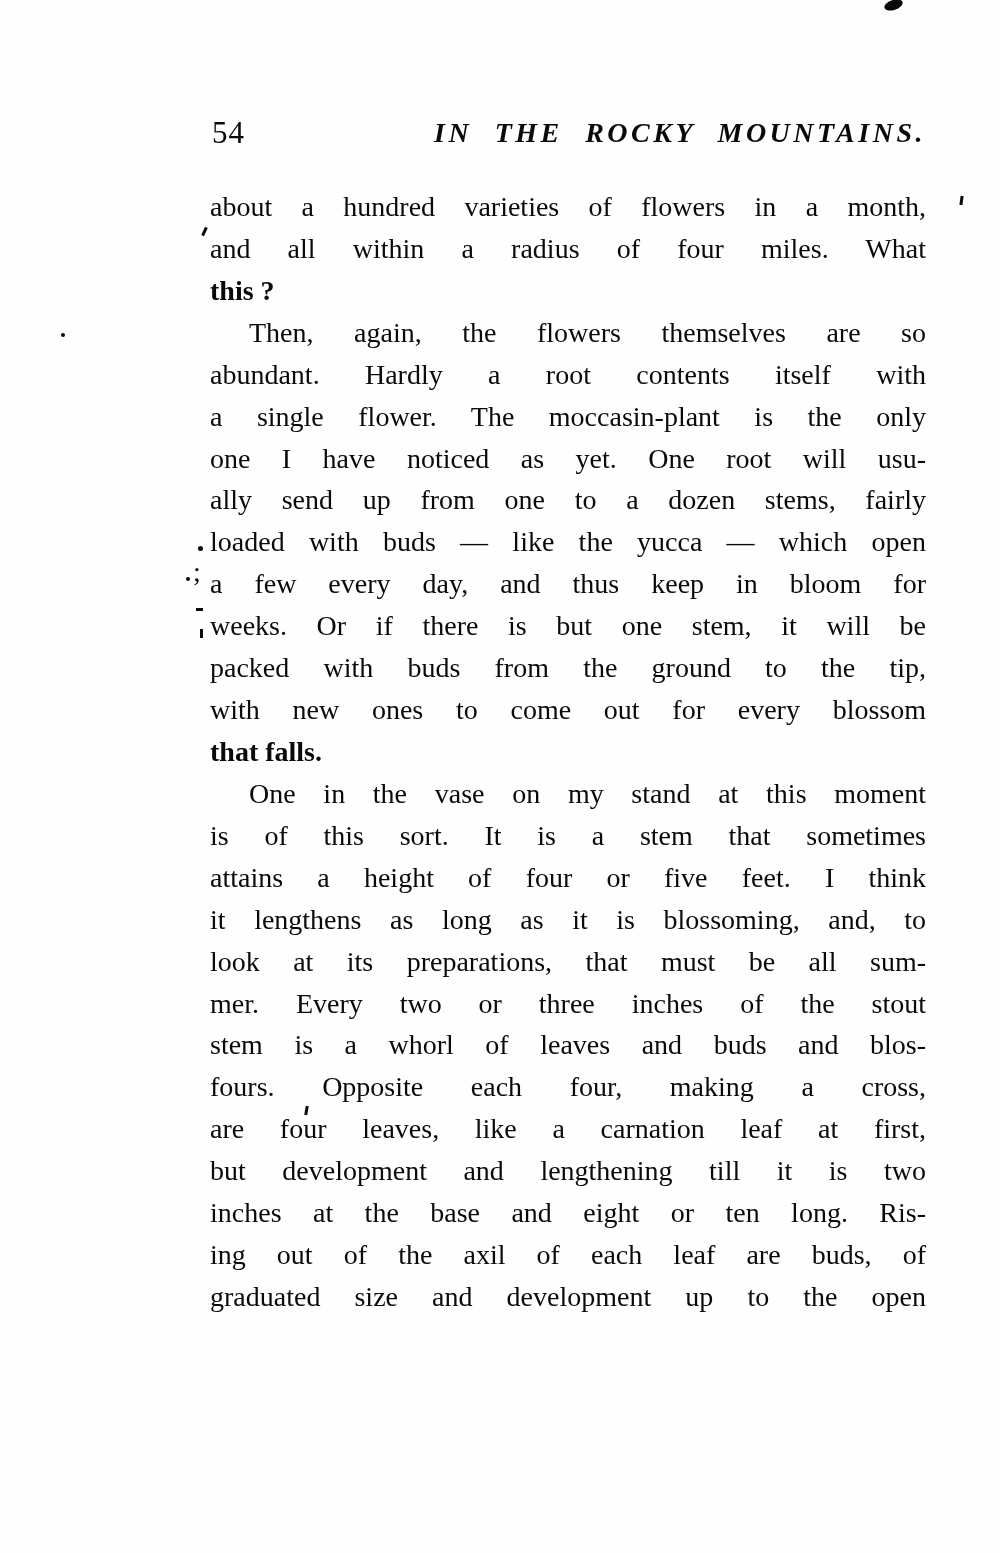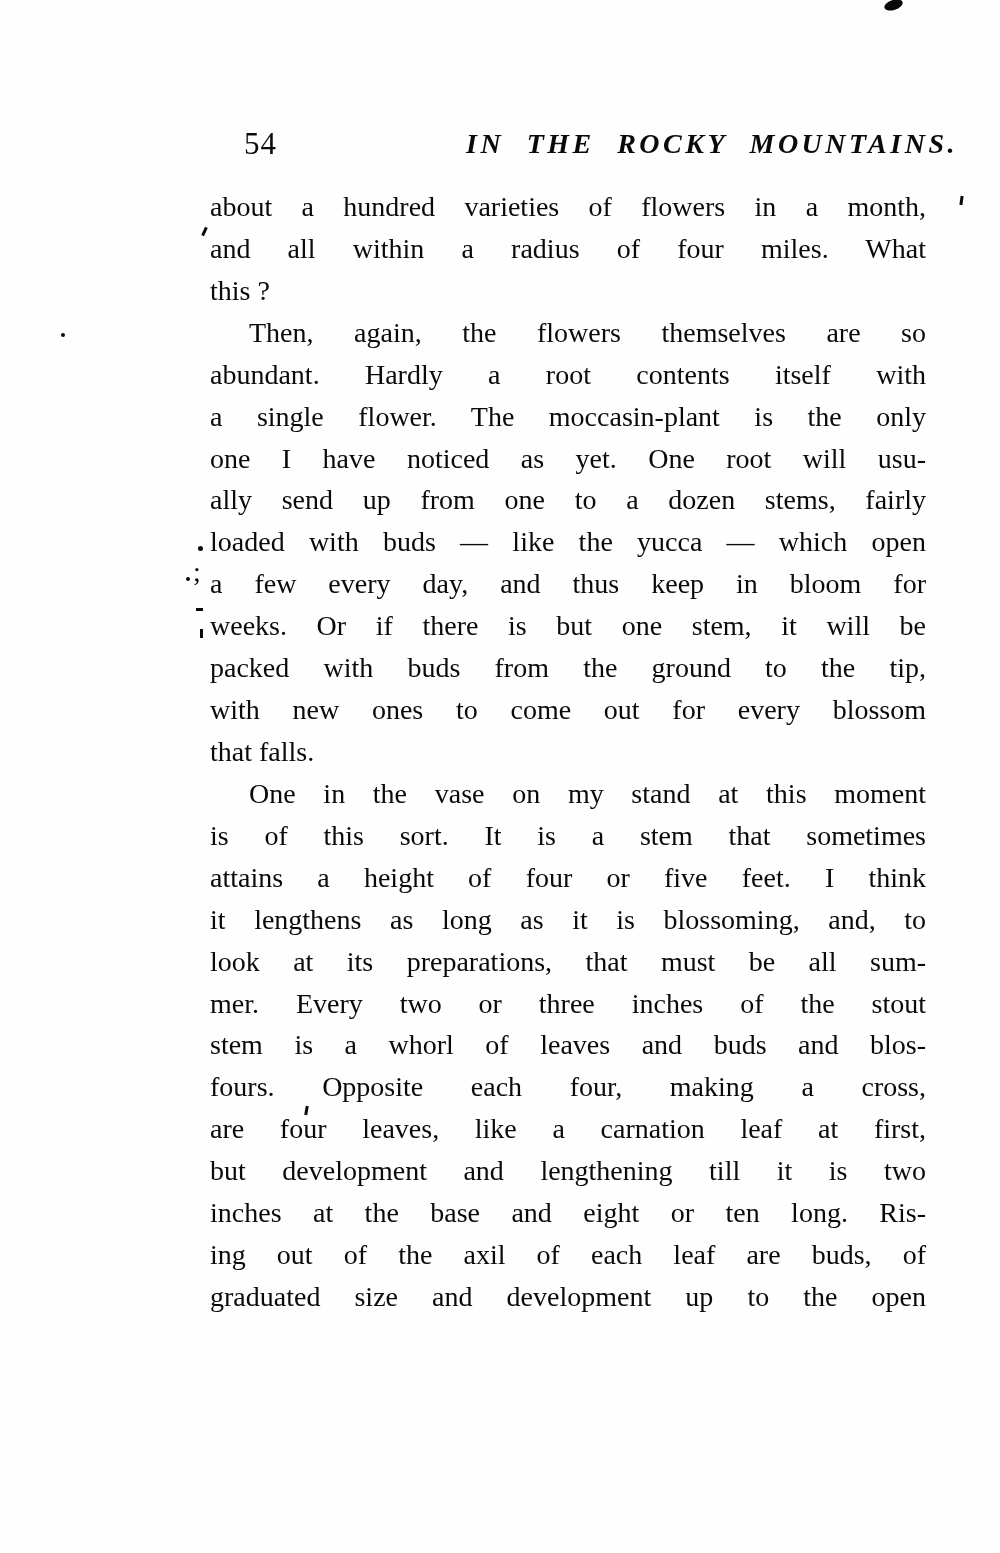--- a/index.html
+++ b/index.html
@@ -16,24 +16,23 @@
     overflow: hidden;
   }
   .page {
     position: absolute;
     inset: 0;
     background: #fefefe;
   }
   .header-row {
     position: absolute;
     left: 210px;
-    top: 126px;
+    top: 115px;
     width: 716px;
     height: 40px;
-    margin-left: 32px;
   }
   .page-number {
     position: absolute;
     left: 2px;
     top: 2px;
     font-size: 31px;
     line-height: 32px;
     letter-spacing: 1px;
   }
   .running-title {
@@ -60,20 +59,21 @@
     line-height: 41.93px;
     font-size: 28px;
     text-align: justify;
     text-align-last: justify;
     text-justify: inter-word;
     white-space: nowrap;
   }
   .line.noj {
     text-align: left;
     text-align-last: left;
+    font-weight: bold;
   }
   .line.ind {
     padding-left: 39px;
   }
   .artifact {
     position: absolute;
     background: #0a0a0a;
   }
   .artifact.glyph {
     background: none;

